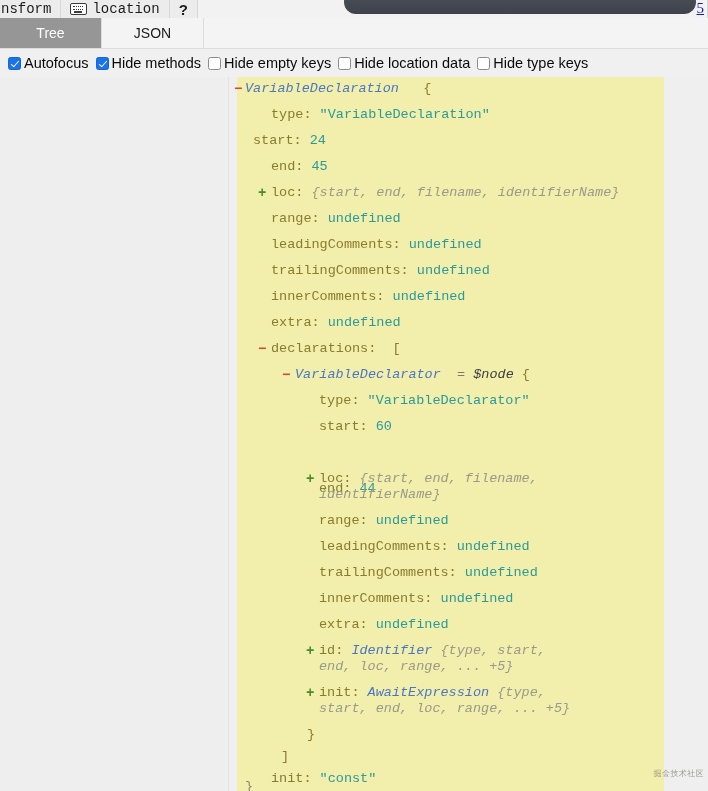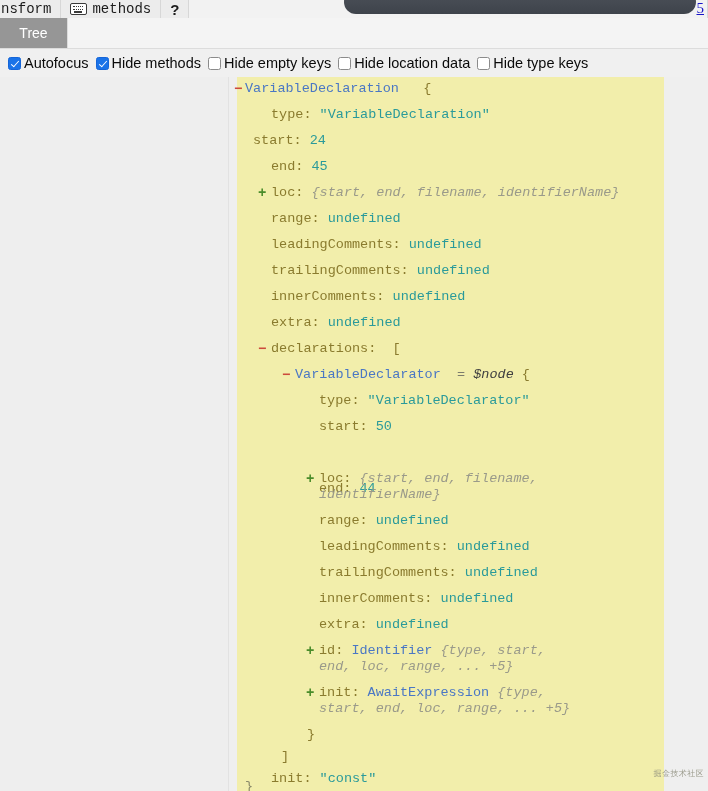--- a/index.html
+++ b/index.html
@@ -105,21 +105,21 @@
   .tabrow {
     position: absolute;
     left: 0; top: 18px;
     width: 708px;
     height: 30px;
     background: #f4f4f4;
     border-bottom: 1px solid #dcdcdc;
     display: flex;
   }
   .tab {
-    width: 68px;
+    width: 102px;
     height: 30px;
     display: flex;
     align-items: center;
     justify-content: center;
     font-size: 14px;
     color: #1b1b1b;
     border-right: 1px solid #dcdcdc;
     box-sizing: border-box;
     background: #f4f4f4;
   }
@@ -237,21 +237,21 @@
     font-weight: bold;
     line-height: 16px;
   }
   .tgl.minus { color: #cc4b3c; }
   .tgl.plus  { color: #4a8c2a; }
 
   .k     { color: #8a7b2e; }
   .v-str { color: #2a9a9a; }
   .v-num { color: #2a9a9a; }
   .v-und { color: #2a9a9a; }
-  .nodetype { color: #4a77c4; font-weight: normal; }
+  .nodetype { color: #4a77c4; font-weight: normal; font-style: italic; }
   .brace { color: #8a7b2e; }
   .shape { color: #9a9a8a; font-style: italic; font-family: Liberation Mono, monospace; }
   .assign { color: #7c7c6c; }
   .nodevar { color: #404040; font-style: italic; }
 
   .watermark {
     position: absolute;
     right: 4px;
     bottom: 12px;
     font-size: 8px;
@@ -277,33 +277,36 @@
 </style>
 </head>
 <body>
 
 <div class="toolbar">
   <div class="tb-item first">
     <span>nsform</span>
   </div>
   <div class="tb-item">
     <span class="kbd-icon"></span>
-    <span>methods</span>
+    <span>location</span>
   </div>
   <div class="tb-item qmark">
     <span>?</span>
   </div>
   <div class="tb-filler"></div>
 </div>
 <div class="dark-pill"></div>
 <a class="corner-link" href="#">5</a>
 
 <div class="tabrow">
   <div class="tab active">
     <span>Tree</span>
+  </div>
+  <div class="tab">
+    <span>JSON</span>
   </div>
 </div>
 
 <div class="optrow">
   <label class="opt">
     <span class="cbx checked"></span>
     <span>Autofocus</span>
   </label>
   <label class="opt">
     <span class="cbx checked"></span>
@@ -333,21 +336,21 @@
       <div class="row" style="left: 34px; top: 82px;"><span class="k">end: </span><span class="v-num">45</span></div>
       <div class="row" style="left: 34px; top: 108px;"><span class="tgl plus" style="left: -13px; top: 0px;">+</span><span class="k">loc: </span><span class="shape">{start, end, filename, identifierName}</span></div>
       <div class="row" style="left: 34px; top: 134px;"><span class="k">range: </span><span class="v-und">undefined</span></div>
       <div class="row" style="left: 34px; top: 160px;"><span class="k">leadingComments: </span><span class="v-und">undefined</span></div>
       <div class="row" style="left: 34px; top: 186px;"><span class="k">trailingComments: </span><span class="v-und">undefined</span></div>
       <div class="row" style="left: 34px; top: 212px;"><span class="k">innerComments: </span><span class="v-und">undefined</span></div>
       <div class="row" style="left: 34px; top: 238px;"><span class="k">extra: </span><span class="v-und">undefined</span></div>
       <div class="row" style="left: 34px; top: 264px;"><span class="tgl minus" style="left: -13px; top: 0px;">−</span><span class="k">declarations:  </span><span class="brace">[</span></div>
       <div class="row" style="left: 58px; top: 290px;"><span class="tgl minus" style="left: -13px; top: 0px;">−</span><span class="nodetype">VariableDeclarator</span><span class="assign">  = </span><span class="nodevar">$node</span><span class="brace"> {</span></div>
       <div class="row" style="left: 82px; top: 316px;"><span class="k">type: </span><span class="v-str">"VariableDeclarator"</span></div>
-      <div class="row" style="left: 82px; top: 342px;"><span class="k">start: </span><span class="v-num">50</span></div>
+      <div class="row" style="left: 82px; top: 342px;"><span class="k">start: </span><span class="v-num">60</span></div>
       <div class="row" style="left: 82px; top: 368px; margin-top: 36px;"><span class="k">end: </span><span class="v-num">44</span></div>
       <div class="row" style="left: 82px; top: 394px; width: 250px;"><span class="tgl plus" style="left: -13px; top: 0px;">+</span><span class="k">loc: </span><span class="shape">{start, end, filename, identifierName}</span></div>
       <div class="row" style="left: 82px; top: 436px;"><span class="k">range: </span><span class="v-und">undefined</span></div>
       <div class="row" style="left: 82px; top: 462px;"><span class="k">leadingComments: </span><span class="v-und">undefined</span></div>
       <div class="row" style="left: 82px; top: 488px;"><span class="k">trailingComments: </span><span class="v-und">undefined</span></div>
       <div class="row" style="left: 82px; top: 514px;"><span class="k">innerComments: </span><span class="v-und">undefined</span></div>
       <div class="row" style="left: 82px; top: 540px;"><span class="k">extra: </span><span class="v-und">undefined</span></div>
       <div class="row" style="left: 82px; top: 566px; width: 260px;"><span class="tgl plus" style="left: -13px; top: 0px;">+</span><span class="k">id: </span><span class="nodetype">Identifier</span><span class="shape"> {type, start, end, loc, range, ... +5}</span></div>
       <div class="row" style="left: 82px; top: 608px; width: 270px;"><span class="tgl plus" style="left: -13px; top: 0px;">+</span><span class="k">init: </span><span class="nodetype">AwaitExpression</span><span class="shape"> {type, start, end, loc, range, ... +5}</span></div>
       <div class="row" style="left: 70px; top: 650px;"><span class="brace">}</span></div>

